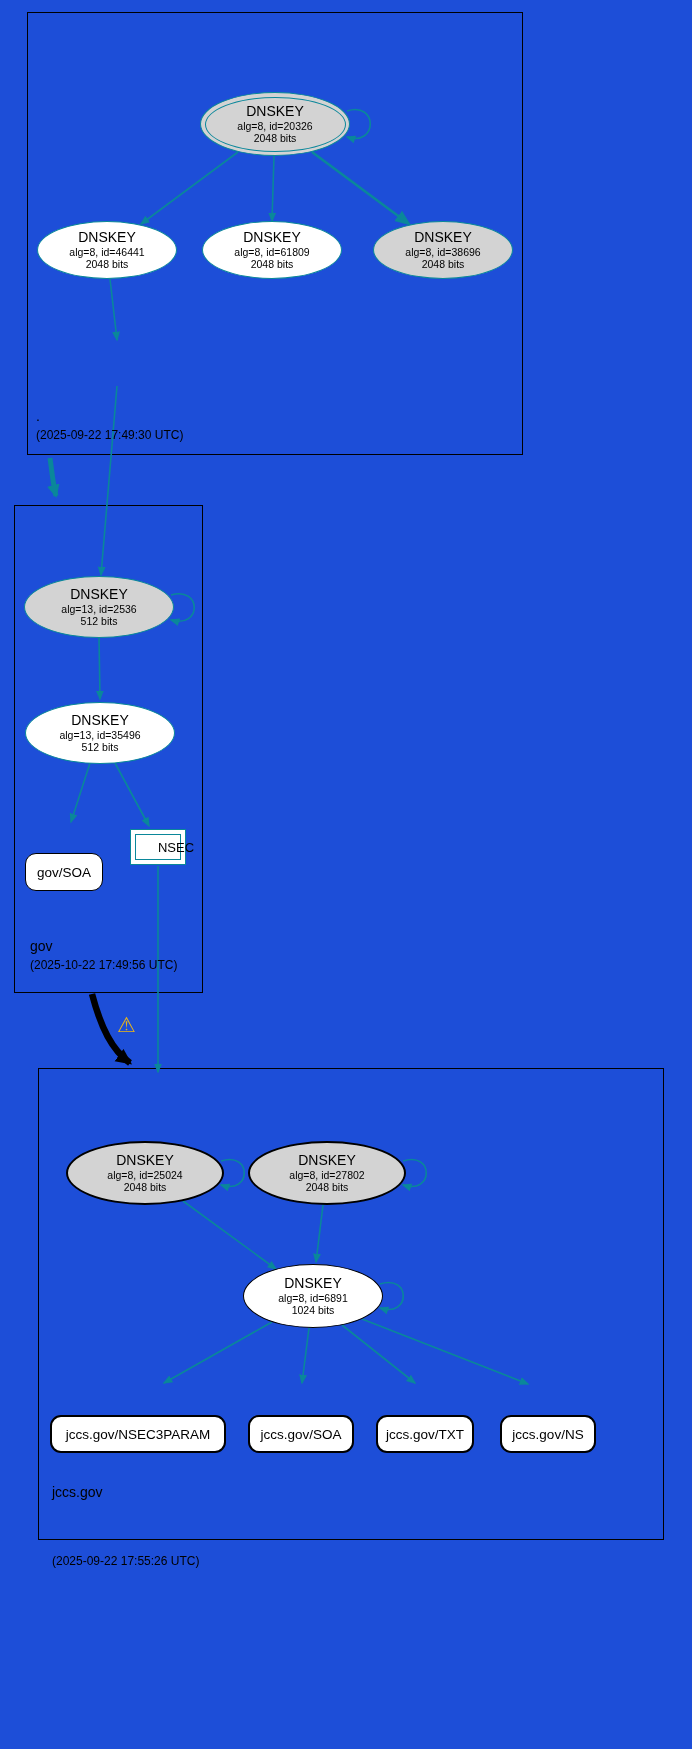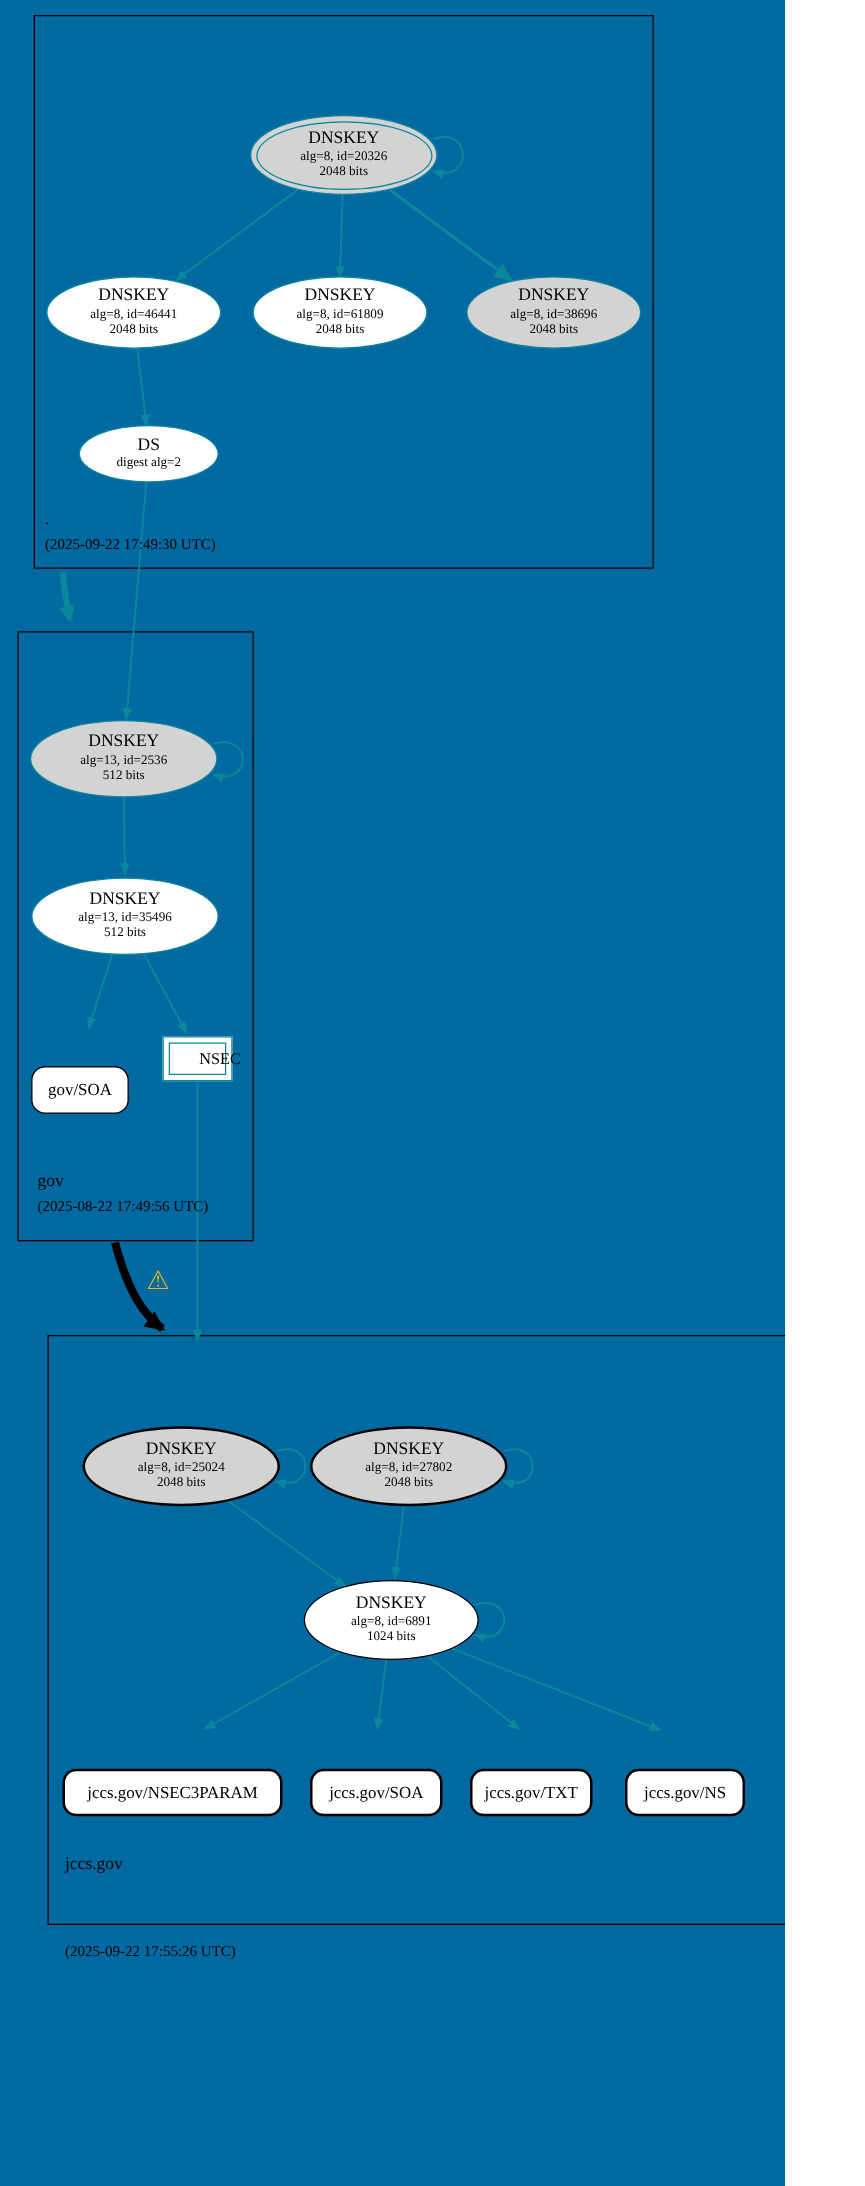--- a/index.html
+++ b/index.html
@@ -1,18 +1,18 @@
 <!DOCTYPE html>
 <html style="--secure: #0a879a; --key-fill: #d3d3d3; --warning: #e8b51b; --insecure: #000000;"><head>
 <meta charset="utf-8">
 <style>
   html,body{margin:0;padding:0;background:#fff;}
   #canvas{
-    position:relative;width:628px;height:1749px;background:#0369a1;
-    font-family:Liberation Serif, serif;color:#000;overflow:hidden;
+    position:relative;width:692px;height:1749px;background:#1d4ed8;
+    font-family:Liberation Sans, sans-serif;color:#000;overflow:hidden;
   }
   .zone{position:absolute;border:1.2px solid #000;background:transparent;z-index:0;box-sizing:border-box;}
   #edges{position:absolute;left:0;top:0;z-index:1;}
   .e{fill:none;stroke:var(--secure,#0a879a);stroke-width:1.6px;}
   .e.w2{stroke-width:2.6px;}
   .e.thick{stroke-width:5px;}
   .eb{fill:none;stroke:#000;stroke-width:6.5px;}
   #arrow path,#arrowT path{fill:var(--secure,#0a879a);}
   #arrowB path{fill:#000;}
   .node{position:absolute;z-index:2;box-sizing:border-box;text-align:center;}
@@ -104,26 +104,20 @@
       <div class="nd">2048 bits</div>
     </div>
   </div>
   <div class="node ellipse gray" style="left:373px;top:221px;width:140px;height:58px">
     <div class="inner">
       <div class="nt">DNSKEY</div>
       <div class="nd">alg=8, id=38696</div>
       <div class="nd">2048 bits</div>
     </div>
   </div>
-  <div class="node ellipse" style="left:63px;top:340px;width:112px;height:46px">
-    <div class="inner">
-      <div class="nt">DS</div>
-      <div class="nd">digest alg=2</div>
-    </div>
-  </div>
   <div class="zlabel" style="left:36px;top:408px">.</div>
   <div class="ztime" style="left:36px;top:428px">(2025-09-22 17:49:30 UTC)</div>
 
   <div class="node ellipse gray" style="left:24px;top:576px;width:150px;height:62px">
     <div class="inner">
       <div class="nt">DNSKEY</div>
       <div class="nd">alg=13, id=2536</div>
       <div class="nd">512 bits</div>
     </div>
   </div>
@@ -136,21 +130,21 @@
   </div>
   <div class="node rrset" style="left:25px;top:825px;width:78px;height:38px">
     <span>gov/SOA</span>
   </div>
   <div class="node nsec-outer" style="left:130px;top:829px;width:56px;height:36px">
     <div class="nsec-inner">
       <span>NSEC</span>
     </div>
   </div>
   <div class="zlabel" style="left:30px;top:938px">gov</div>
-  <div class="ztime" style="left:30px;top:958px">(2025-08-22 17:49:56 UTC)</div>
+  <div class="ztime" style="left:30px;top:958px">(2025-10-22 17:49:56 UTC)</div>
 
   <div class="warn" style="left:117px;top:1014px">⚠</div>
 
   <div class="node ellipse gray bb2" style="left:66px;top:1141px;width:158px;height:64px">
     <div class="inner">
       <div class="nt">DNSKEY</div>
       <div class="nd">alg=8, id=25024</div>
       <div class="nd">2048 bits</div>
     </div>
   </div>

